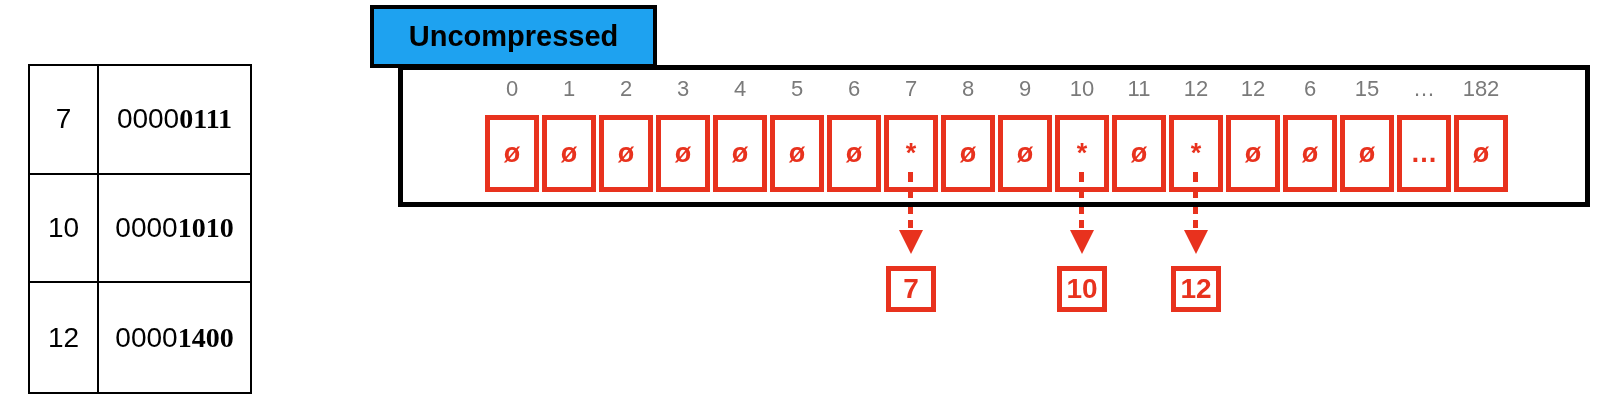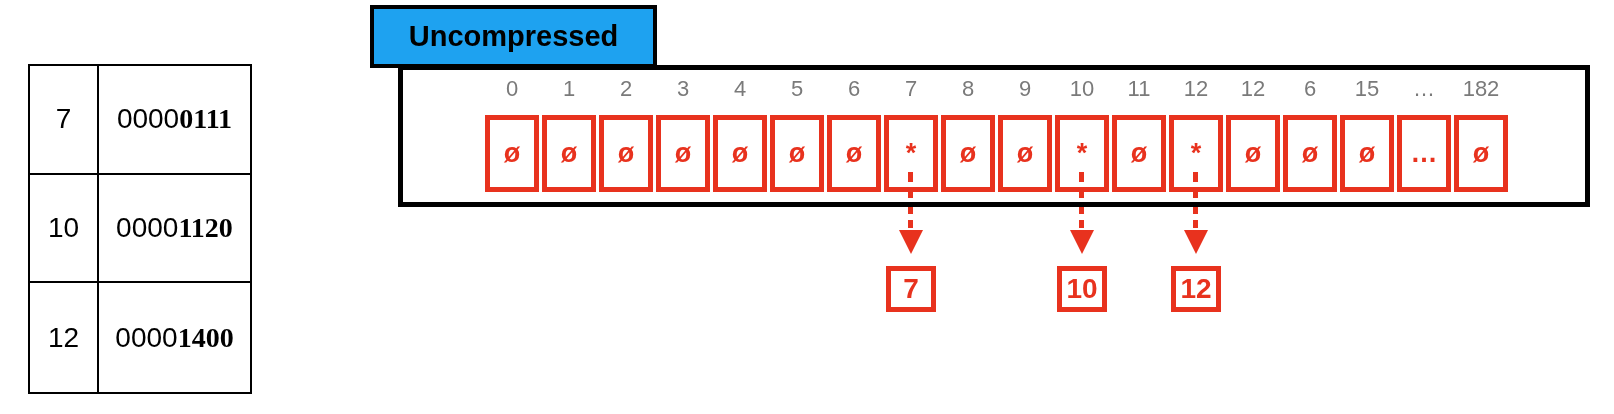--- a/index.html
+++ b/index.html
@@ -160,21 +160,21 @@
 
   <div class="legend-table">
     <div class="lt-cell col-div row-div">7</div>
     <div class="lt-cell row-div">
         <span>0000</span>
         <span class="bits-bold">0111</span>
       </div>
     <div class="lt-cell col-div row-div">10</div>
     <div class="lt-cell row-div">
         <span>0000</span>
-        <span class="bits-bold">1120</span>
+        <span class="bits-bold">1010</span>
       </div>
     <div class="lt-cell col-div">12</div>
     <div class="lt-cell">
         <span>0000</span>
         <span class="bits-bold">1400</span>
       </div>
   </div>
 
   <div class="pointer p7">
     <div class="rbox">7</div>

